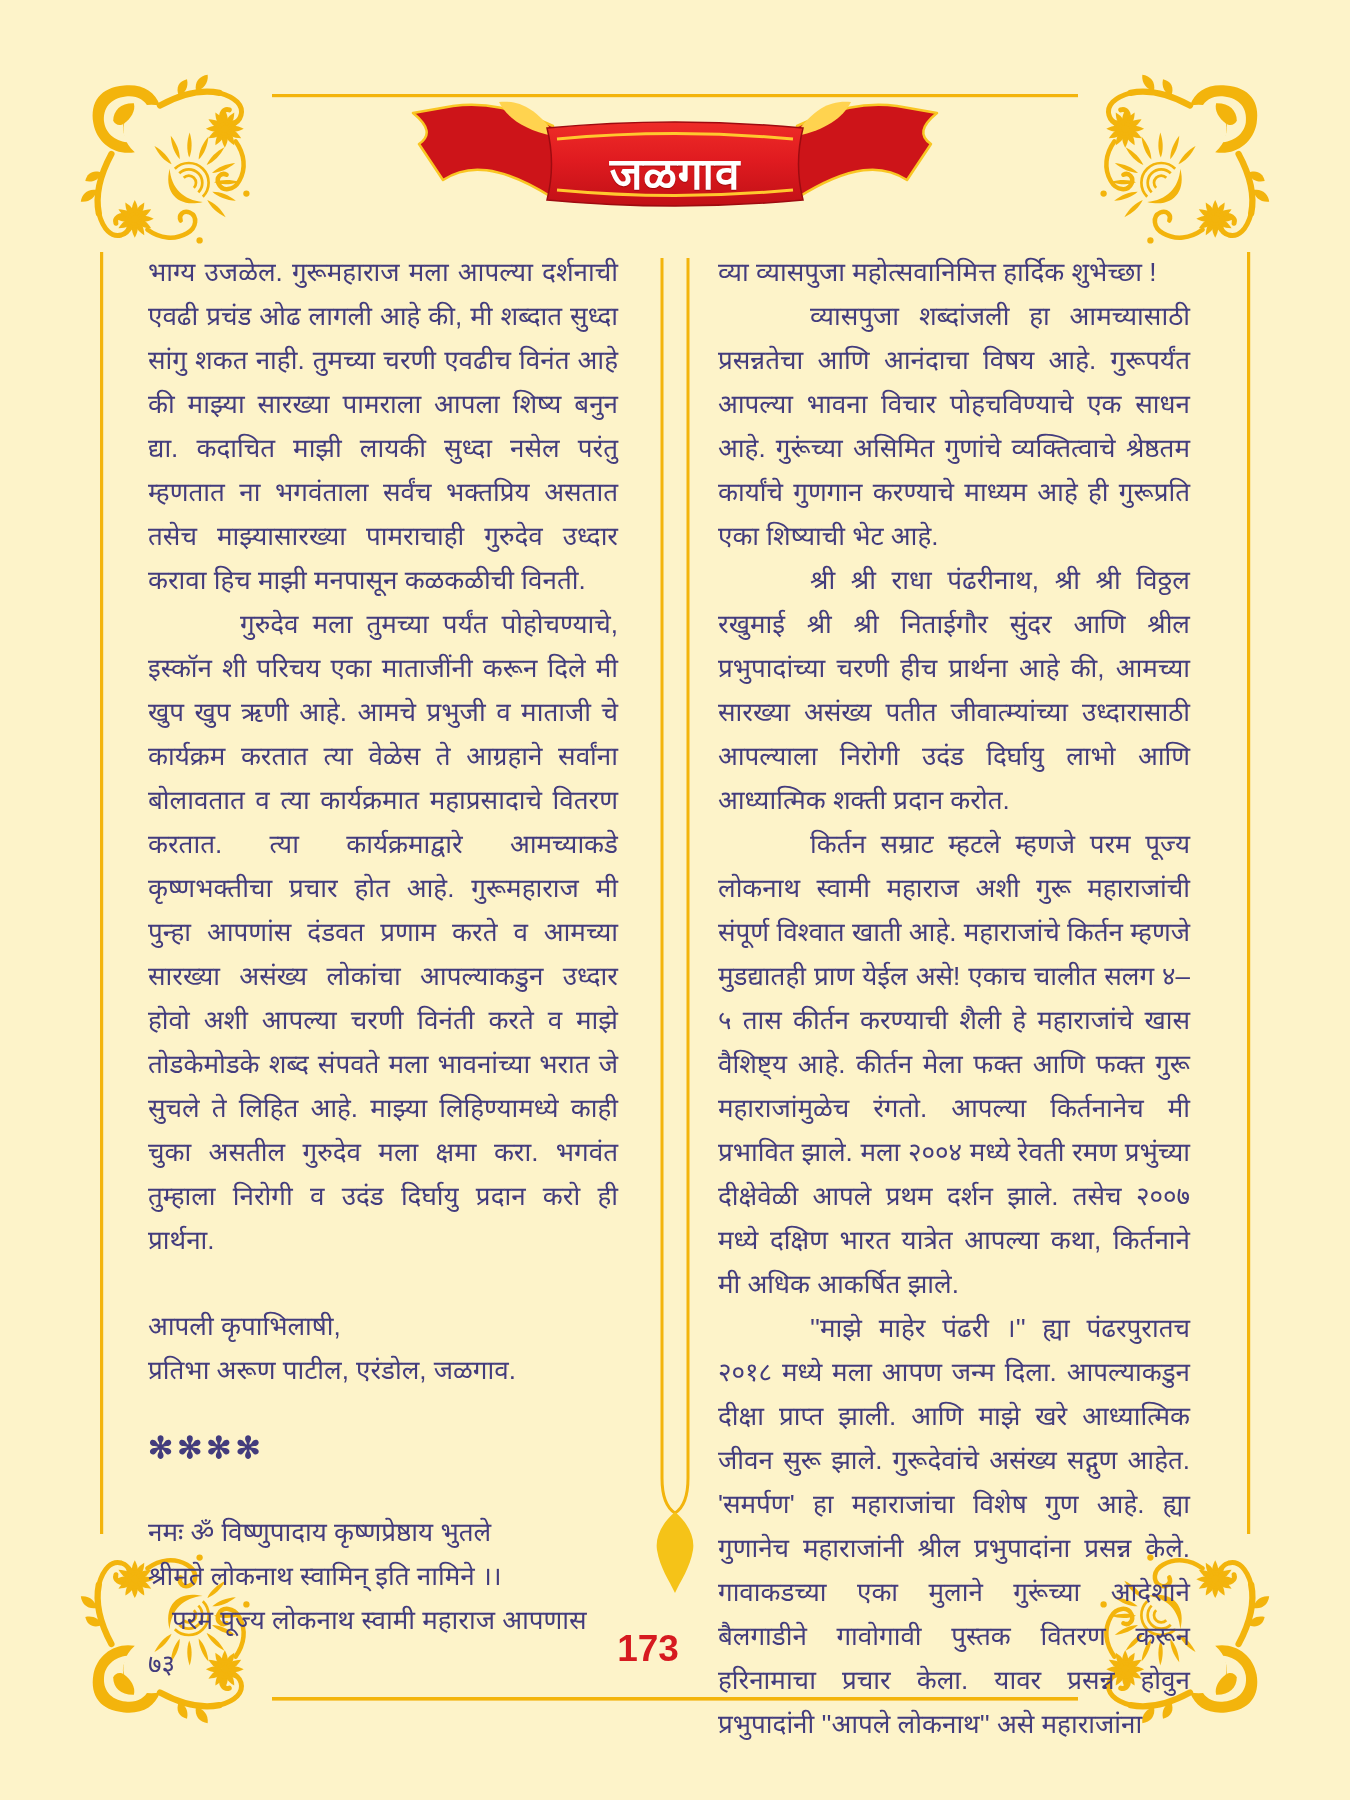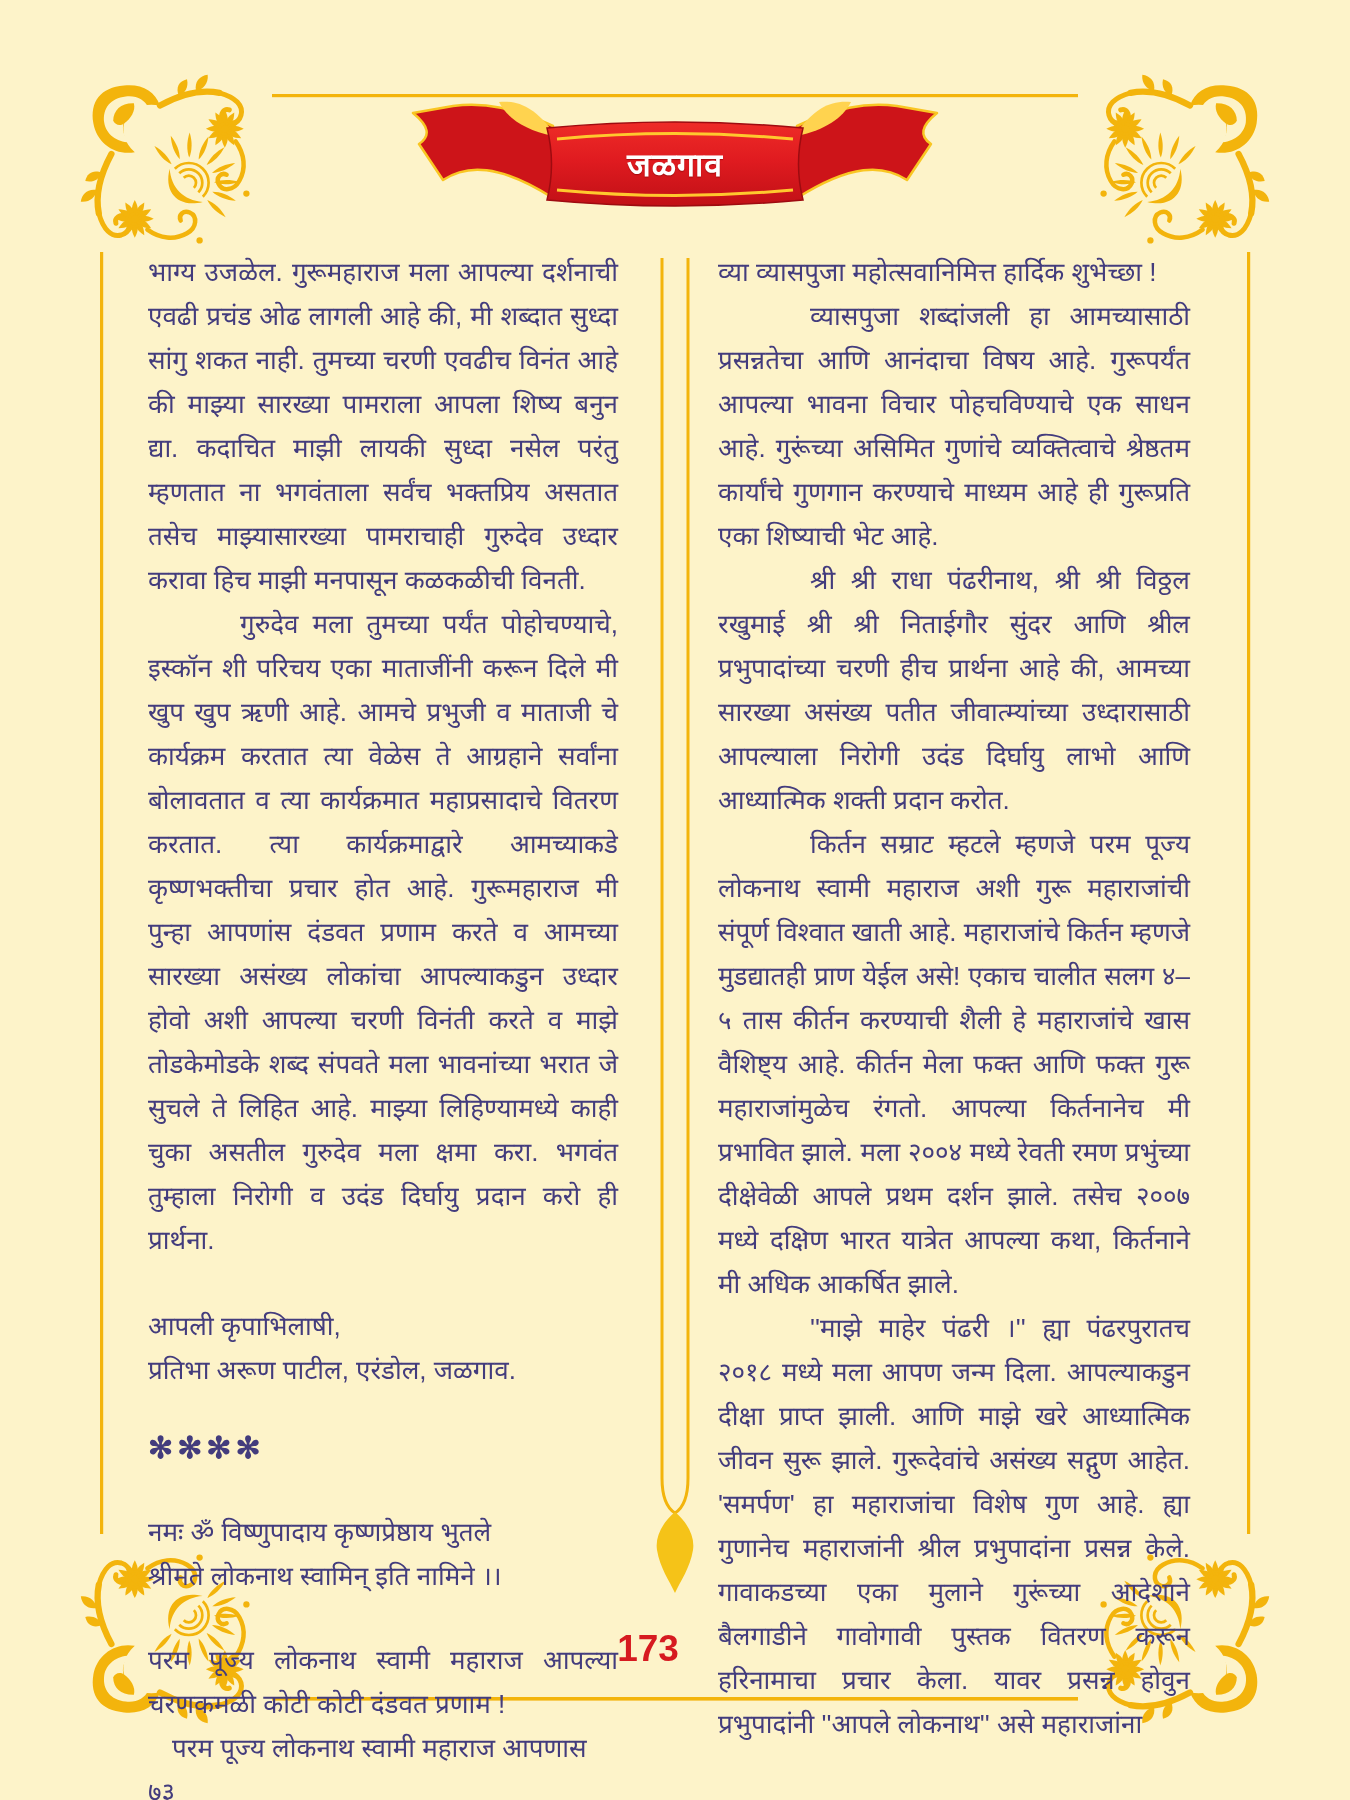--- a/index.html
+++ b/index.html
@@ -8,21 +8,21 @@
     background:#FDF3C9; overflow:hidden;
     font-family:"Liberation Sans", sans-serif;
     color:#433C7D;
   }
   .frame-svg { position:absolute; left:0; top:0; width:1350px; height:1800px; }
 
   .ribbon { position:absolute; left:395px; top:98px; width:560px; height:132px; }
   .ribbon svg { position:absolute; left:0; top:0; }
   .ribbon-label {
     position:absolute; left:0; top:44px; width:560px;
-    text-align:center; color:#FFFFFF; font-size:32px; font-weight:bold;
+    text-align:center; color:#FFFFFF; font-size:44px; font-weight:bold;
     letter-spacing:1px; text-shadow:0 1px 1px rgba(120,0,0,.55);
   }
 
   .col { position:absolute; top:250px; font-size:26px; line-height:44px; }
   .col p { margin:0; text-align:justify; }
   .col-left  { left:148px; width:470px; }
   .col-right { left:718px; width:472px; }
   .indent { text-indent:92px; }
   .noindent { text-indent:0; }
   .flush { text-align:center; }
@@ -156,21 +156,20 @@
   </div>
 
   <div class="col col-left">
     <p class="noindent">भाग्य उजळेल. गुरूमहाराज मला आपल्या दर्शनाची एवढी प्रचंड ओढ लागली आहे की, मी शब्दात सुध्दा सांगु शकत नाही. तुमच्या चरणी एवढीच विनंत आहे की माझ्या सारख्या पामराला आपला शिष्य बनुन द्या. कदाचित माझी लायकी सुध्दा नसेल परंतु म्हणतात ना भगवंताला सर्वंच भक्तप्रिय असतात तसेच माझ्यासारख्या पामराचाही गुरुदेव उध्दार करावा हिच माझी मनपासून कळकळीची विनती.</p>
     <p class="indent">गुरुदेव मला तुमच्या पर्यंत पोहोचण्याचे, इस्कॉन शी परिचय एका माताजींनी करून दिले मी खुप खुप ऋणी आहे. आमचे प्रभुजी व माताजी चे कार्यक्रम करतात त्या वेळेस ते आग्रहाने सर्वांना बोलावतात व त्या कार्यक्रमात महाप्रसादाचे वितरण करतात. त्या कार्यक्रमाद्वारे आमच्याकडे कृष्णभक्तीचा प्रचार होत आहे. गुरूमहाराज मी पुन्हा आपणांस दंडवत प्रणाम करते व आमच्या सारख्या असंख्य लोकांचा आपल्याकडुन उध्दार होवो अशी आपल्या चरणी विनंती करते व माझे तोडकेमोडके शब्द संपवते मला भावनांच्या भरात जे सुचले ते लिहित आहे. माझ्या लिहिण्यामध्ये काही चुका असतील गुरुदेव मला  क्षमा करा. भगवंत तुम्हाला निरोगी व उदंड दिर्घायु प्रदान करो ही प्रार्थना.</p>
     <p class="signoff1">आपली कृपाभिलाषी,</p>
     <p class="signoff2">प्रतिभा अरूण पाटील, एरंडोल, जळगाव.</p>
     <p class="separator">✻✻✻✻</p>
     <p class="mantra1">नमः ॐ विष्णुपादाय कृष्णप्रेष्ठाय भुतले</p>
     <p class="mantra2">श्रीमते लोकनाथ स्वामिन् इति नामिने ।।</p>
-    <p class="dedication noindent">परम पूज्य लोकनाथ स्वामी महाराज आपल्या चरणकमळी कोटी कोटी दंडवत प्रणाम !</p>
     <p class="dedication-cont">परम पूज्य लोकनाथ स्वामी महाराज आपणास ७३</p>
   </div>
 
   <div class="col col-right">
     <p class="noindent flush">व्या व्यासपुजा महोत्सवानिमित्त हार्दिक शुभेच्छा !</p>
     <p class="indent">व्यासपुजा शब्दांजली हा आमच्यासाठी प्रसन्नतेचा आणि आनंदाचा विषय आहे. गुरूपर्यंत आपल्या भावना विचार पोहचविण्याचे एक साधन आहे. गुरूंच्या असिमित गुणांचे व्यक्तित्वाचे श्रेष्ठतम कार्यांचे गुणगान करण्याचे माध्यम आहे ही गुरूप्रति एका शिष्याची भेट आहे.</p>
     <p class="indent">श्री श्री राधा पंढरीनाथ, श्री श्री विठ्ठल रखुमाई श्री श्री निताईगौर सुंदर आणि श्रील प्रभुपादांच्या चरणी हीच प्रार्थना आहे की, आमच्या सारख्या असंख्य पतीत जीवात्म्यांच्या उध्दारासाठी आपल्याला निरोगी उदंड दिर्घायु लाभो आणि आध्यात्मिक शक्ती प्रदान करोत.</p>
     <p class="indent">किर्तन सम्राट म्हटले म्हणजे परम पूज्य लोकनाथ स्वामी महाराज अशी गुरू महाराजांची संपूर्ण विश्वात खाती आहे. महाराजांचे किर्तन म्हणजे मुडद्यातही प्राण येईल असे! एकाच चालीत सलग ४–५ तास कीर्तन करण्याची शैली हे महाराजांचे खास वैशिष्ट्य आहे. कीर्तन मेला फक्त आणि फक्त गुरू महाराजांमुळेच रंगतो. आपल्या किर्तनानेच मी प्रभावित झाले. मला २००४ मध्ये रेवती रमण प्रभुंच्या दीक्षेवेळी आपले प्रथम दर्शन झाले. तसेच २००७ मध्ये दक्षिण भारत यात्रेत आपल्या कथा, किर्तनाने मी अधिक आकर्षित झाले.</p>
     <p class="indent">''माझे माहेर पंढरी ।'' ह्या पंढरपुरातच २०१८ मध्ये मला आपण जन्म दिला. आपल्याकडुन दीक्षा प्राप्त झाली. आणि माझे खरे आध्यात्मिक जीवन सुरू झाले. गुरूदेवांचे असंख्य सद्गुण आहेत. 'समर्पण' हा महाराजांचा विशेष गुण आहे. ह्या गुणानेच महाराजांनी श्रील प्रभुपादांना प्रसन्न केले. गावाकडच्या एका मुलाने गुरूंच्या आदेशाने बैलगाडीने गावोगावी पुस्तक वितरण करून हरिनामाचा प्रचार केला. यावर प्रसन्न होवुन प्रभुपादांनी ''आपले लोकनाथ'' असे महाराजांना</p>
   </div>

